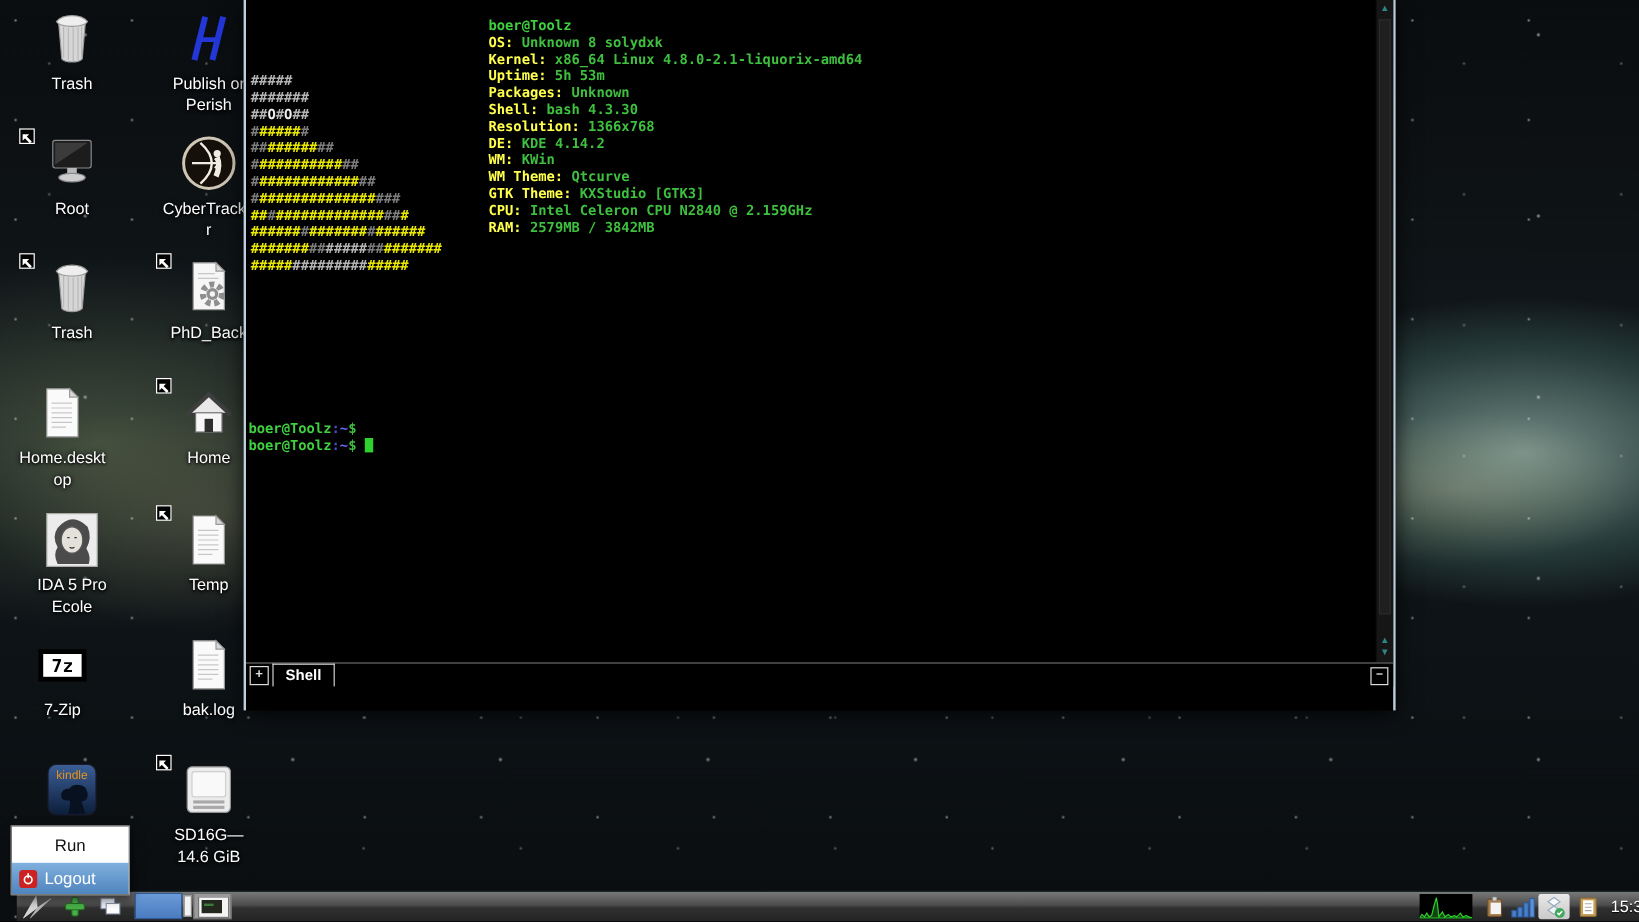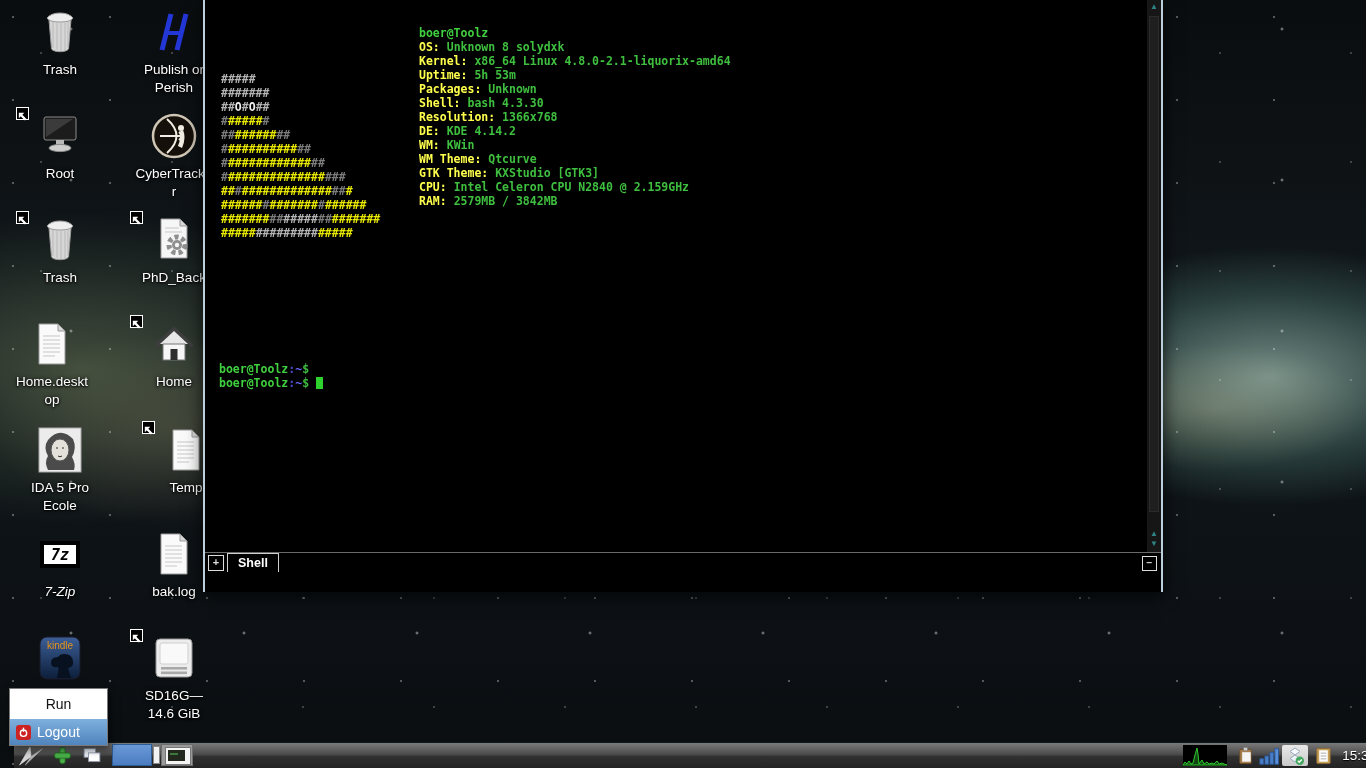--- a/index.html
+++ b/index.html
@@ -28,21 +28,21 @@
   .menu-row{height:30px;display:flex;align-items:center;font-size:14px;color:#111;}
   .menu-row.plain{justify-content:center;background:#fff;}
   .menu-row.sel{height:26px;background:linear-gradient(#7fb0de,#4f84bd);color:#fff;padding-left:6px;}
   .pwr{width:15px;height:15px;border-radius:3px;background:#cc2222;margin-right:6px;
     display:inline-flex;align-items:center;justify-content:center;flex:none;}
   
   #term-window{position:absolute;left:203px;top:0;width:956px;height:592px;z-index:10;
     border-left:2px solid #bccfdb;border-right:2px solid #bccfdb;
     box-shadow:0 4px 16px rgba(0,0,0,.75);background:#000;}
   #term-screen{position:absolute;left:0;top:0;right:0;height:552px;background:#000;overflow:hidden;}
-  #term-screen pre{position:absolute;margin:12px;white-space:pre;
+  #term-screen pre{position:absolute;margin:0;white-space:pre;
     font:bold 11.5px/14px "DejaVu Sans Mono",monospace;}
   #ascii-art{left:4px;top:60px;width:170px;text-decoration:underline;}
   #sysinfo{left:202px;top:14px;}
   #quote{left:2px;top:294px;color:#33bf33;}
   #prompts{left:2px;top:350px;}
   .c-host{color:#3fcf3f}.c-lab{color:#ffff4d}.c-val{color:#3fbf3f}
   .c-g{color:#b4b4b4}.c-d{color:#7d7d7d}.c-Y{color:#e8e800}.c-w{color:#efefef}
   .c-colon{color:#4a4ad0}.c-path{color:#6a6aff}.c-sign{color:#3fbf3f}
   .cursor{display:inline-block;width:7px;height:12px;background:#2fd12f;vertical-align:-2px;}
   #scrollbar{position:absolute;right:0;top:0;width:14px;height:552px;background:#161616;
@@ -216,37 +216,37 @@
             <path d="M12 14 Q24 0 37 13 Q41 22 36 31 Q40 38 38 44 L12 44 Q8 36 12 30 Q7 21 12 14 Z" fill="#2f2f2f" opacity=".85"></path>
             <ellipse cx="24" cy="24" rx="9" ry="11" fill="#e4e0da" stroke="#555"></ellipse>
             <path d="M20 22 h2 M26 22 h2 M22 30 q2 1.5 4 0" stroke="#333" fill="none"></path>
           </svg>
         </div>
         <div class="dlabel">
           <div>IDA 5 Pro</div>
           <div>Ecole</div>
         </div>
       </div>
-      <div class="dicell" style="left: 134px; top: 424px; text-align: center;">
+      <div class="dicell" style="left: 122px; top: 424px; text-align: center;">
         <div class="dicon">
           <svg width="48" height="48" viewBox="0 0 48 48">
             <path d="M11 4 h19 l7 7 v33 h-26 z" fill="#fafafa" stroke="#9a9a9a"></path>
             <path d="M30 4 l7 7 h-7 z" fill="#d9d9d9" stroke="#9a9a9a"></path>
             <path d="M15 16h17M15 20h17M15 24h17M15 28h17M15 32h17M15 36h12" stroke="#c7c7c7"></path>
           </svg>
           <span class="badge"><svg width="11" height="11" viewBox="0 0 12 12">
               <polygon points="2,2 8,2 2,8" fill="#fff"></polygon>
               <path d="M4.2 4.2 L9.5 9.5" stroke="#fff" stroke-width="2.4"></path>
             </svg></span>
         </div>
         <div class="dlabel">
           <div>Temp</div>
         </div>
       </div>
-      <div class="dicell" style="left: 8px; top: 528px; font-style: italic;">
+      <div class="dicell" style="left: 0; top: 528px;">
         <div class="dicon">
           <svg width="48" height="48" viewBox="0 0 48 48">
             <rect x="4" y="11" width="40" height="27" fill="#000"></rect>
             <rect x="8" y="15" width="32" height="19" fill="#fff"></rect>
             <text x="24" y="30" font-size="15" font-weight="bold" text-anchor="middle" fill="#000" font-family="DejaVu Sans Mono,monospace">7z</text>
           </svg>
         </div>
         <div class="dlabel">
           <div>7-Zip</div>
         </div>

